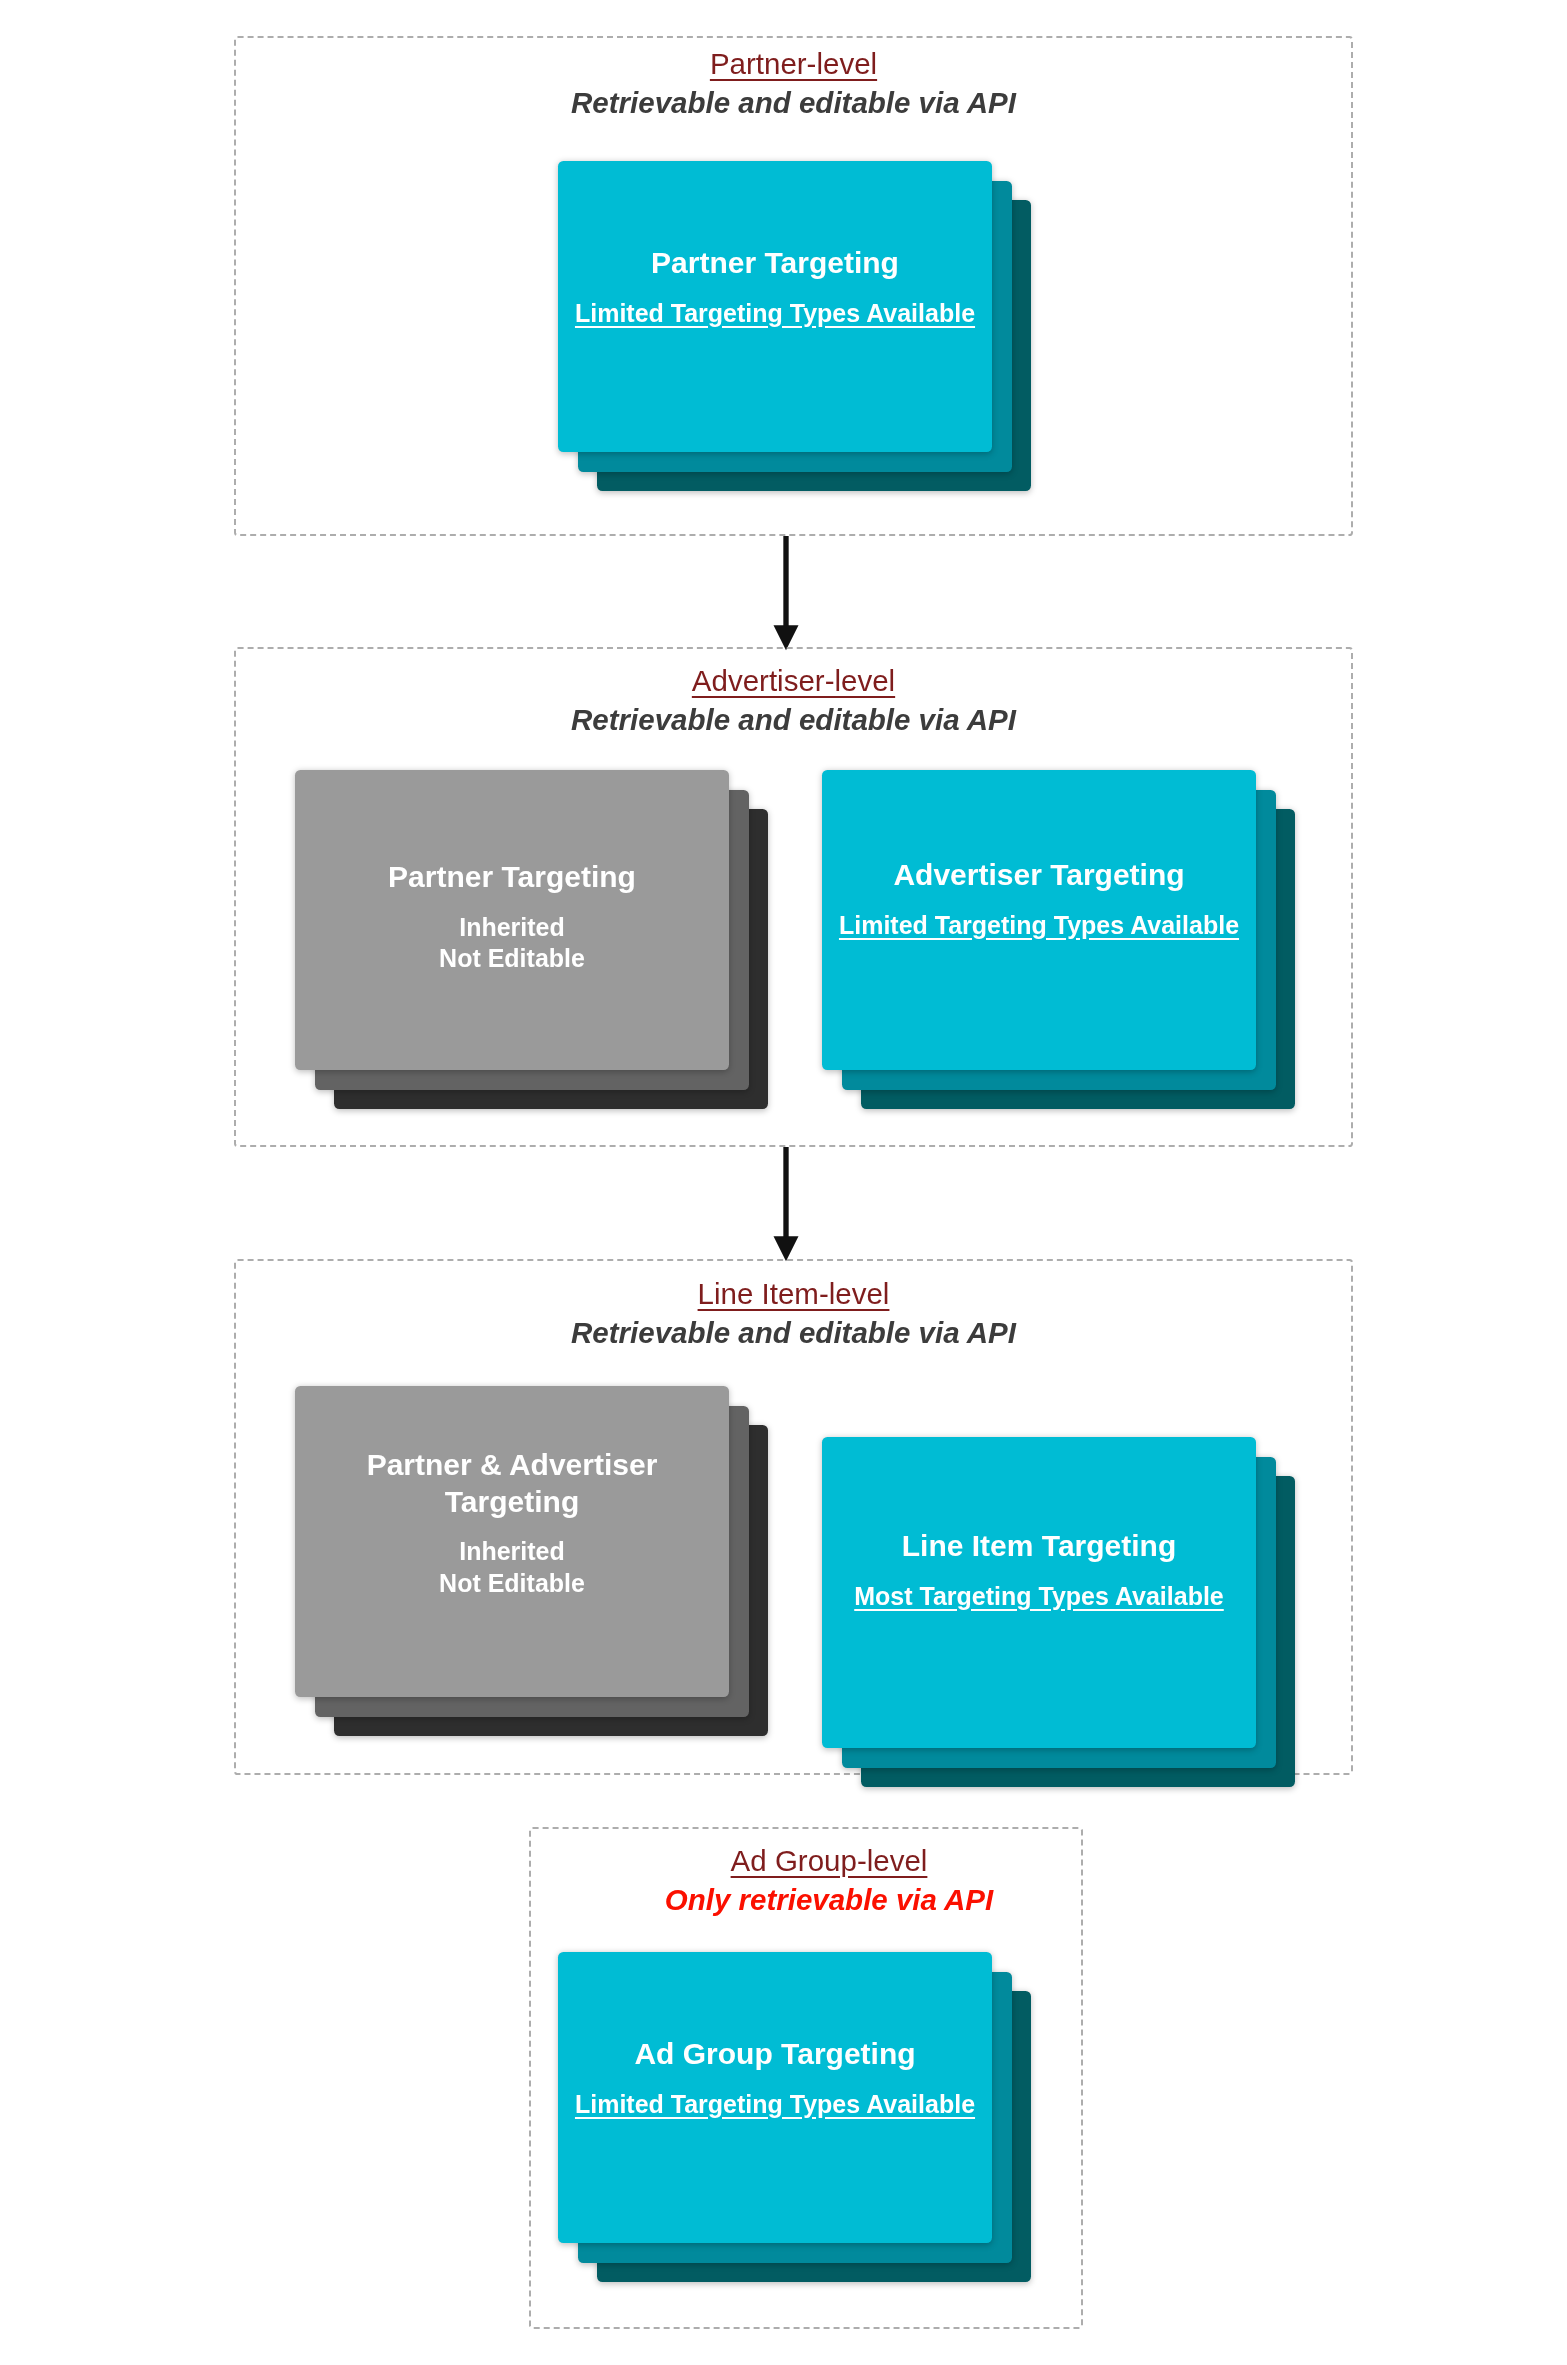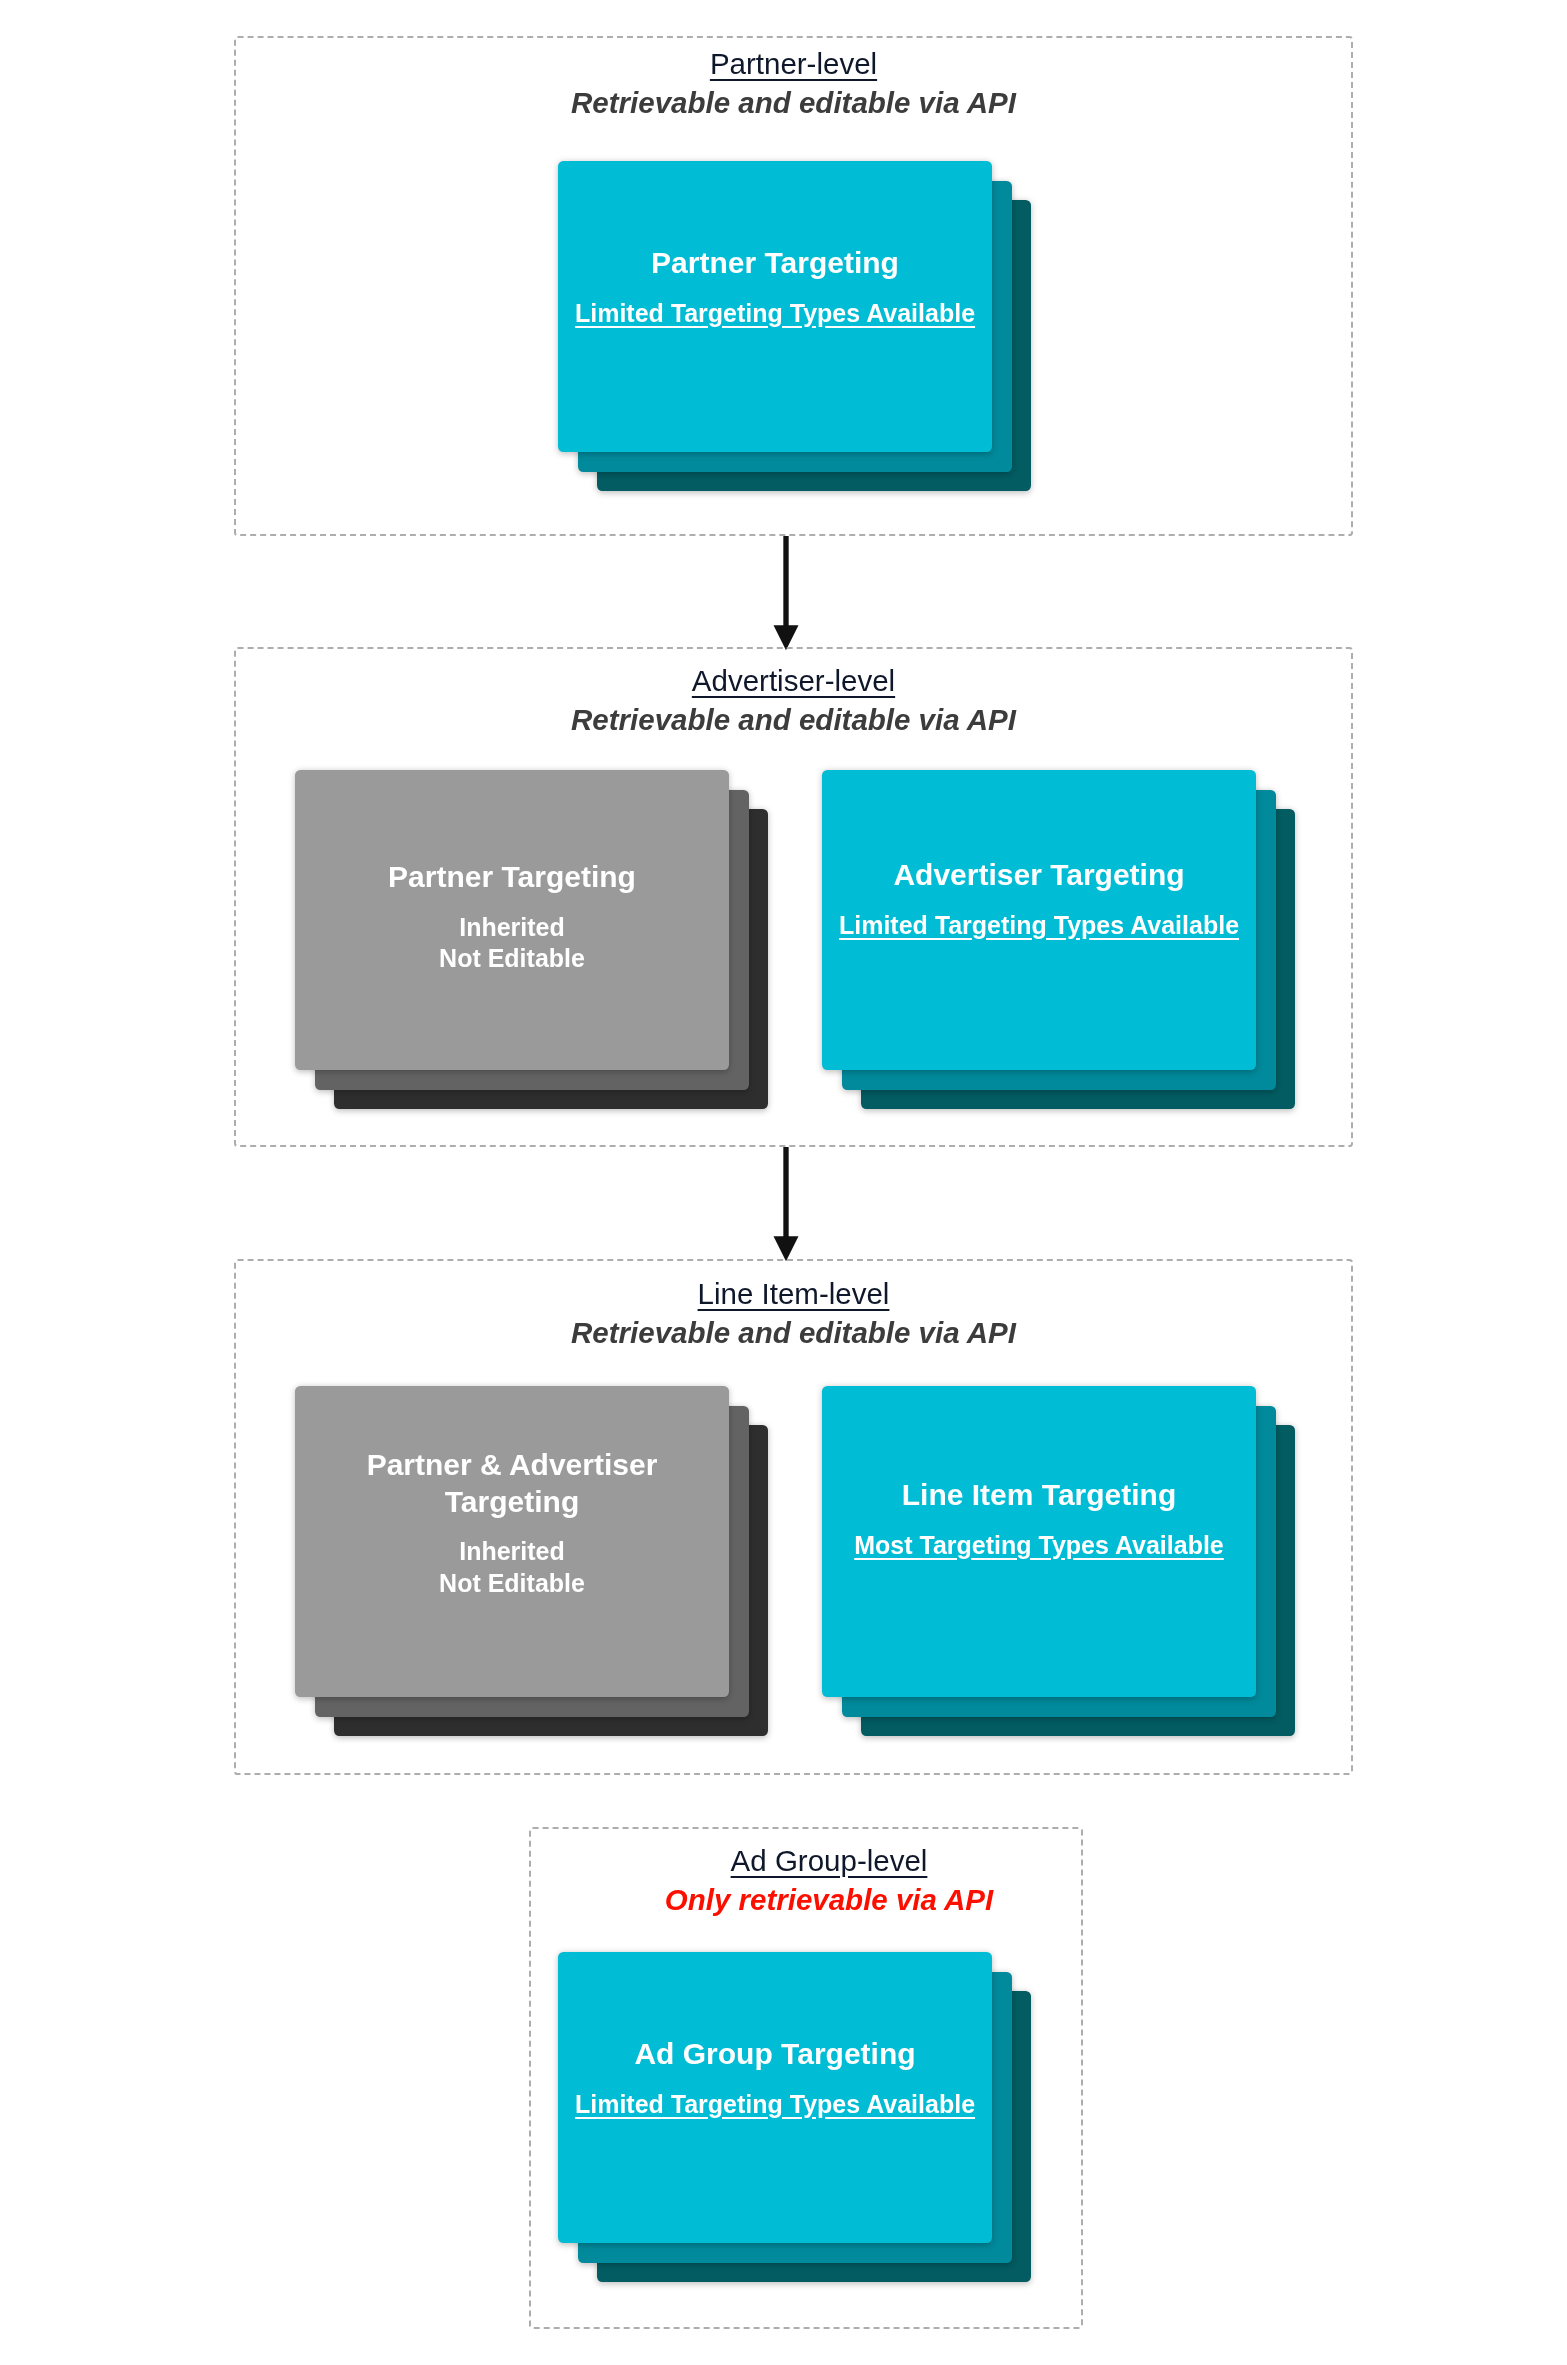--- a/index.html
+++ b/index.html
@@ -36,21 +36,21 @@
     position: absolute;
     left: 0;
     right: 0;
     text-align: center;
     pointer-events: none;
   }
   .level-title {
     display: block;
     font-size: 29.5px;
     font-weight: 400;
-    color: #0f172a;
+    color: #7f1d1d;
     text-decoration: underline;
     text-underline-offset: 4.5px;
     line-height: 1.18;
     letter-spacing: 0px;
   }
   .level-sub {
     display: block;
     font-size: 29.5px;
     font-weight: 700;
     color: #3c3c3c;
@@ -201,21 +201,21 @@
     <div class="card-layer mid" style="width:434px; height:311px;"></div>
     <div class="card-layer front" style="width:434px; height:311px;">
       <div class="card-body" style="top:45px;">
         <span class="card-title">Partner &amp; Advertiser Targeting</span>
         <span class="card-note plain" style="white-space: pre-line;">Inherited
 Not Editable</span>
       </div>
     </div>
   </div>
 
-  <div class="card-stack teal" style="left:822px; top:1386px; width:532px; height:357px;">
+  <div class="card-stack teal" style="left:822px; top:1437px; width:532px; height:357px;">
     <div class="card-layer back" style="width:434px; height:311px;"></div>
     <div class="card-layer mid" style="width:434px; height:311px;"></div>
     <div class="card-layer front" style="width:434px; height:311px;">
       <div class="card-body" style="top:75px;">
         <span class="card-title">Line Item Targeting</span>
         <span class="card-note">Most Targeting Types Available</span>
       </div>
     </div>
   </div>
 

